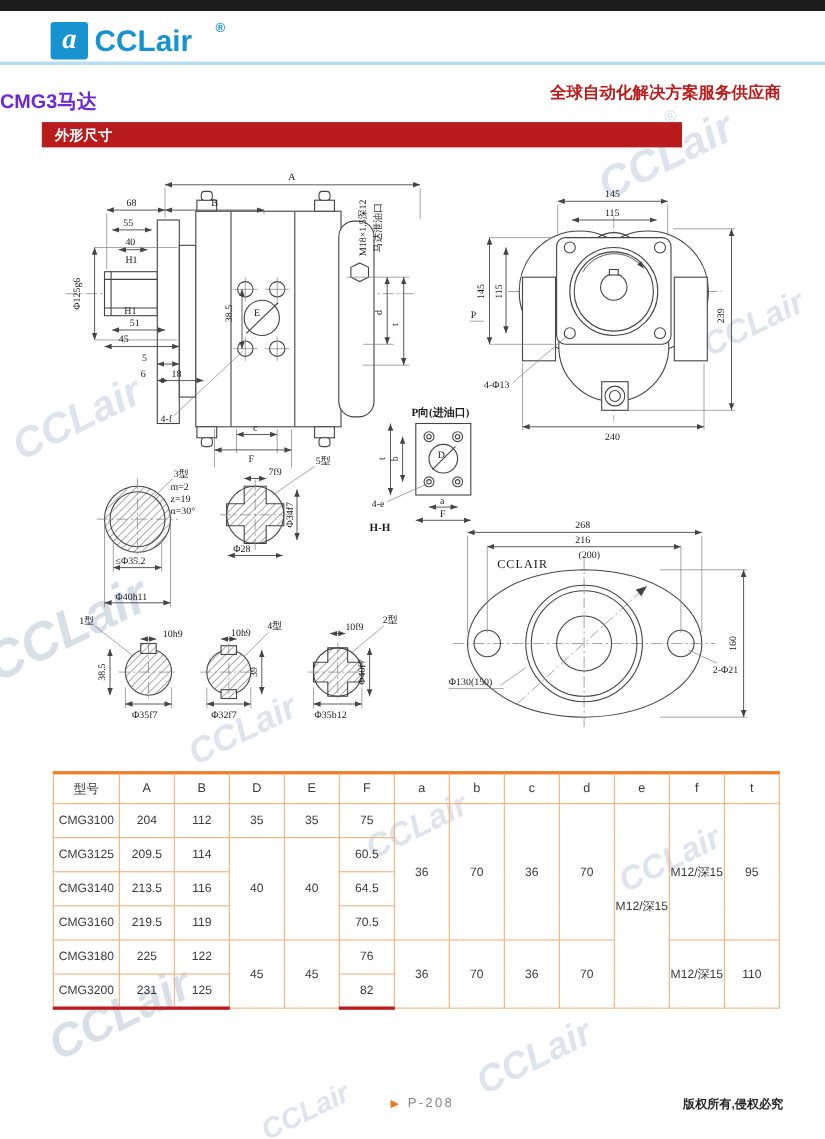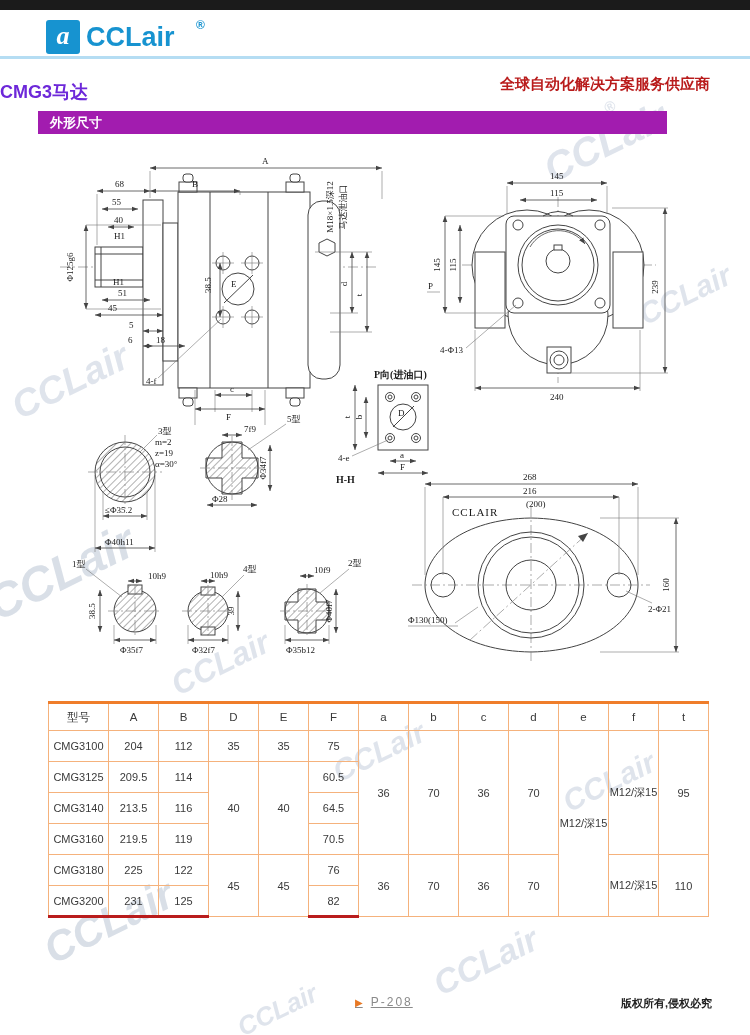--- a/index.html
+++ b/index.html
@@ -11,21 +11,21 @@
             border-radius:3px;color:#fff;text-align:center;}
   .logo-glyph{font:italic bold 26px "Liberation Serif",serif;line-height:32px;}
   .logo-text{position:absolute;left:86px;top:22px;color:#1793d0;
              font:bold 27px "Liberation Sans",sans-serif;letter-spacing:0px;}
   .logo-reg{position:absolute;left:196px;top:18px;color:#1793d0;font:bold 12px "Liberation Sans",sans-serif;}
   .tagline{position:absolute;right:40px;top:34px;color:#b91c1c;
            font:bold 15px "Liberation Sans",sans-serif;margin-top:41px;}
   .divider{position:absolute;left:0;top:56px;width:750px;height:3px;background:#b5ddf3;}
   .page-title{position:absolute;left:0;top:80px;width:750px;text-align:left;color:#6d28d9;
               font:bold 18px "Liberation Sans",sans-serif;}
-  .section-banner{position:absolute;left:38px;top:111px;width:629px;height:23px;background:#a21caf;
+  .section-banner{position:absolute;left:38px;top:111px;width:582px;height:23px;background:#b91c1c;
                   color:#fff;font:bold 13px "Liberation Sans",sans-serif;line-height:23px;
                   padding-left:12px;box-sizing:border-box;}
   
   #draw{position:absolute;left:0;top:135px;z-index:1;}
   .ln{stroke:#444;stroke-width:1;fill:none;}
   .lnf{stroke:#444;stroke-width:1;fill:#fff;}
   .dim{stroke:#444;stroke-width:0.8;fill:none;}
   .ext{stroke:#777;stroke-width:0.6;fill:none;}
   .cl{stroke:#888;stroke-width:0.7;fill:none;stroke-dasharray:10 3 2 3;}
   .dt{font:9px "Liberation Serif",serif;fill:#1a1a1a;}
@@ -33,21 +33,21 @@
   
   .spec{position:absolute;left:48px;top:701px;z-index:1;border-collapse:collapse;table-layout:fixed;
         width:660px;font:11px "Liberation Sans",sans-serif;color:#3a3a3a;}
   .spec th,.spec td{border:1px solid #f5b27c;text-align:center;padding:0;background:transparent;margin-top:24px;}
   .spec thead tr{height:28px;}
   .spec tbody tr{height:31px;}
   .spec thead th{border-top:3px solid #ef7d2a;font-weight:normal;font-size:11.5px;}
   .spec tbody tr:last-child td{border-bottom:3px solid #b91c1c;}
   
   .pageno{position:absolute;left:355px;top:995px;color:#8a8a8a;
-          font:12px "Liberation Sans",sans-serif;letter-spacing:2px;text-decoration:underline;}
+          font:12px "Liberation Sans",sans-serif;letter-spacing:2px;}
   .pageno .tri{color:#e87925;font-size:10px;margin-right:8px;letter-spacing:0;}
   .copyright{position:absolute;right:38px;top:996px;color:#222;
              font:bold 11px "Liberation Sans",sans-serif;}
   
   .wm{position:absolute;z-index:0;color:rgba(185,196,212,0.45);
       font:bold italic 30px "Liberation Sans",sans-serif;transform:rotate(-26deg);white-space:nowrap;}
 </style>
 </head>
 <body>
 

